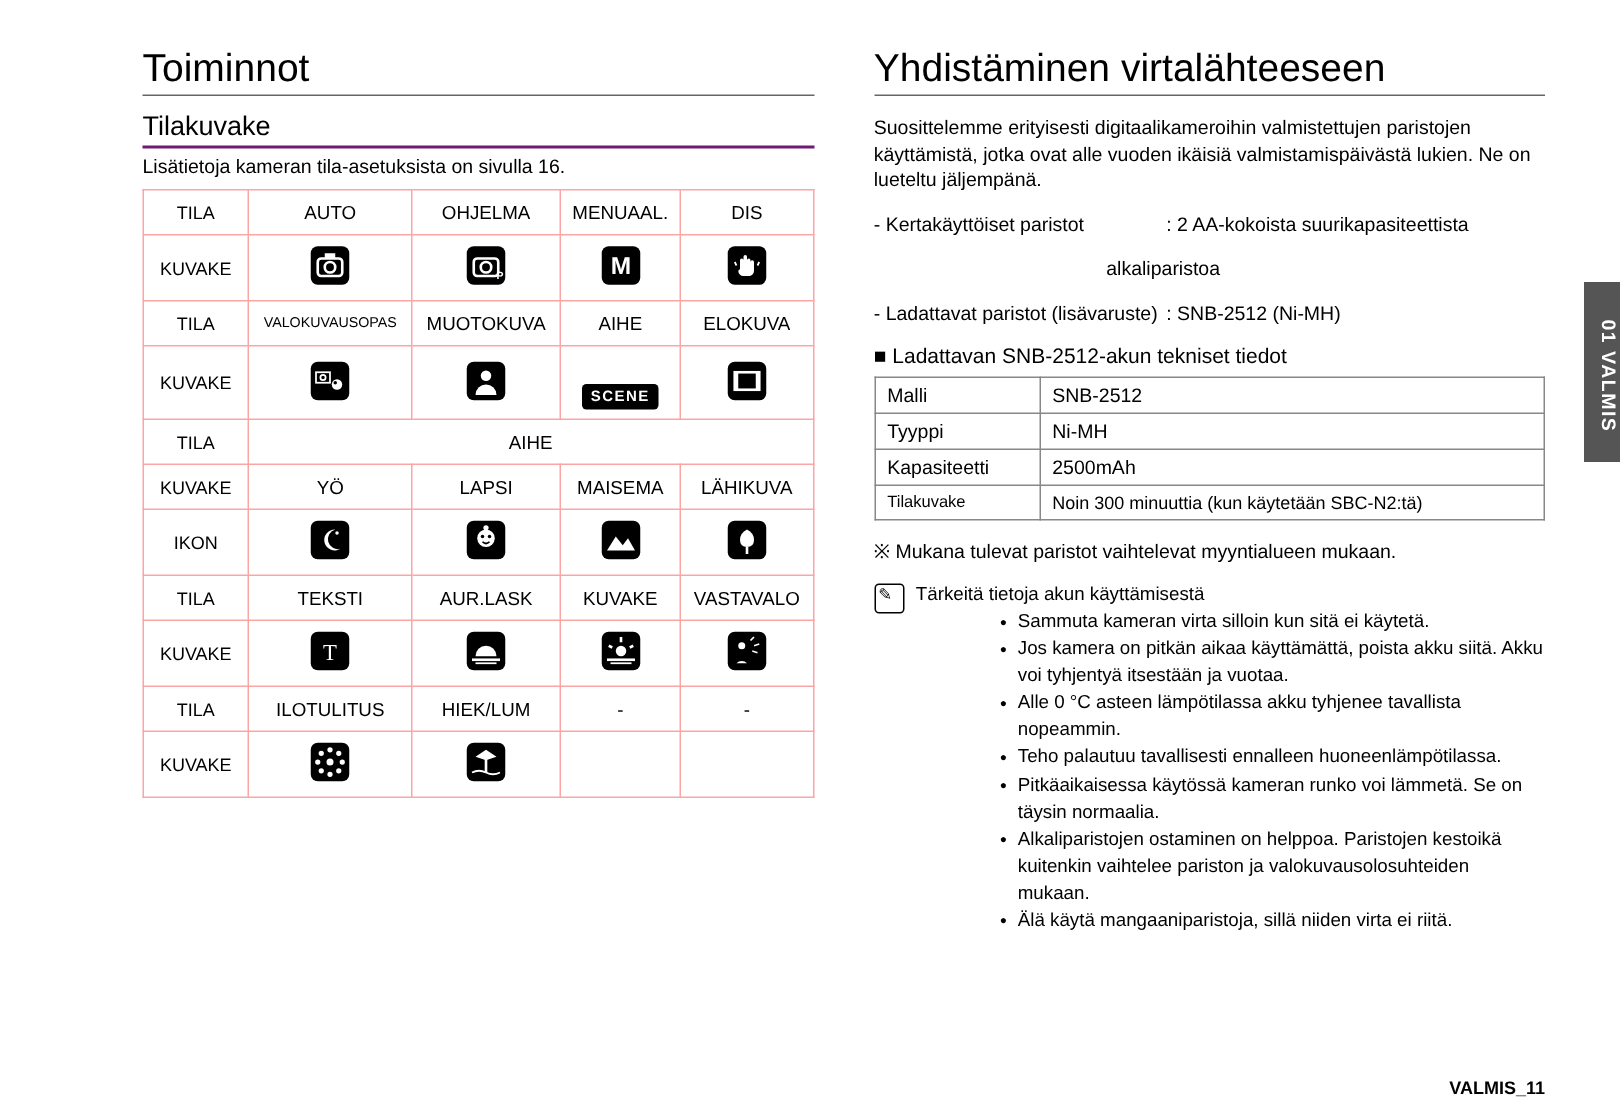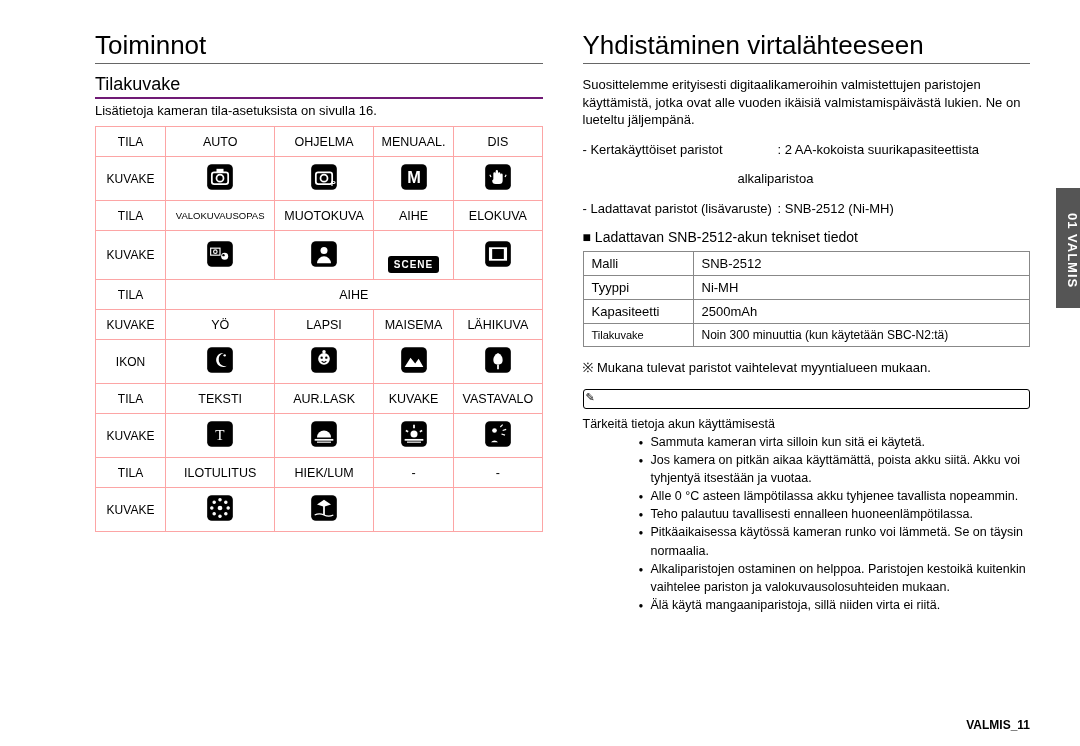--- a/index.html
+++ b/index.html
@@ -69,21 +69,21 @@
     font-size: 13px;
     margin: 6px 0 8px 0;
   }
   table.spec td {
     border: 1px solid #888;
     padding: 4px 8px;
   }
   table.spec td:first-child { width: 110px; margin-top: 36px; }
 
   .subhead { font-size: 14px; margin-top: 10px; }
-  .note-row { display:flex; gap:8px; margin-top:8px;flex-direction:column; }
+  .note-row { display:flex; gap:8px; margin-top:8px; }
   .note-icon {
     flex:0 0 20px; height:20px; border:1.5px solid #000; border-radius:3px;
     position:relative; font-size:11px; text-align:center; line-height:16px;
   }
   .note-icon::before{content:"✎"; position:absolute; left:2px; top:-1px;}
   .note-text { flex:1; font-size:12.5px; }
 
   
   .side-tab {
     position: absolute;

